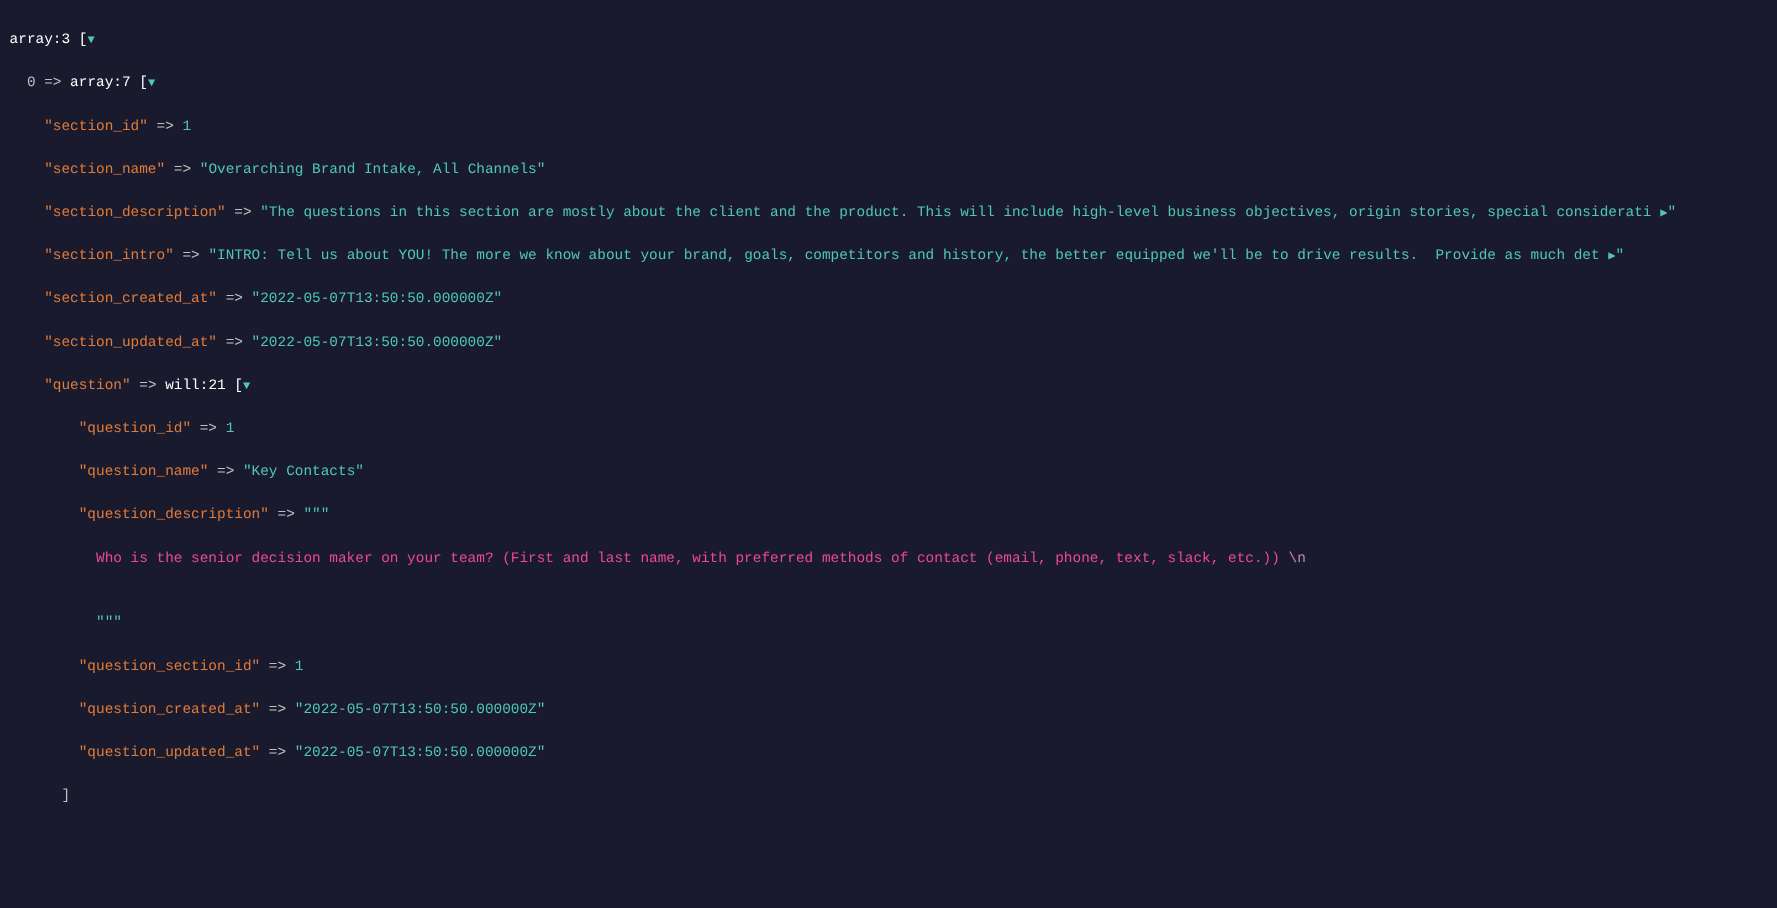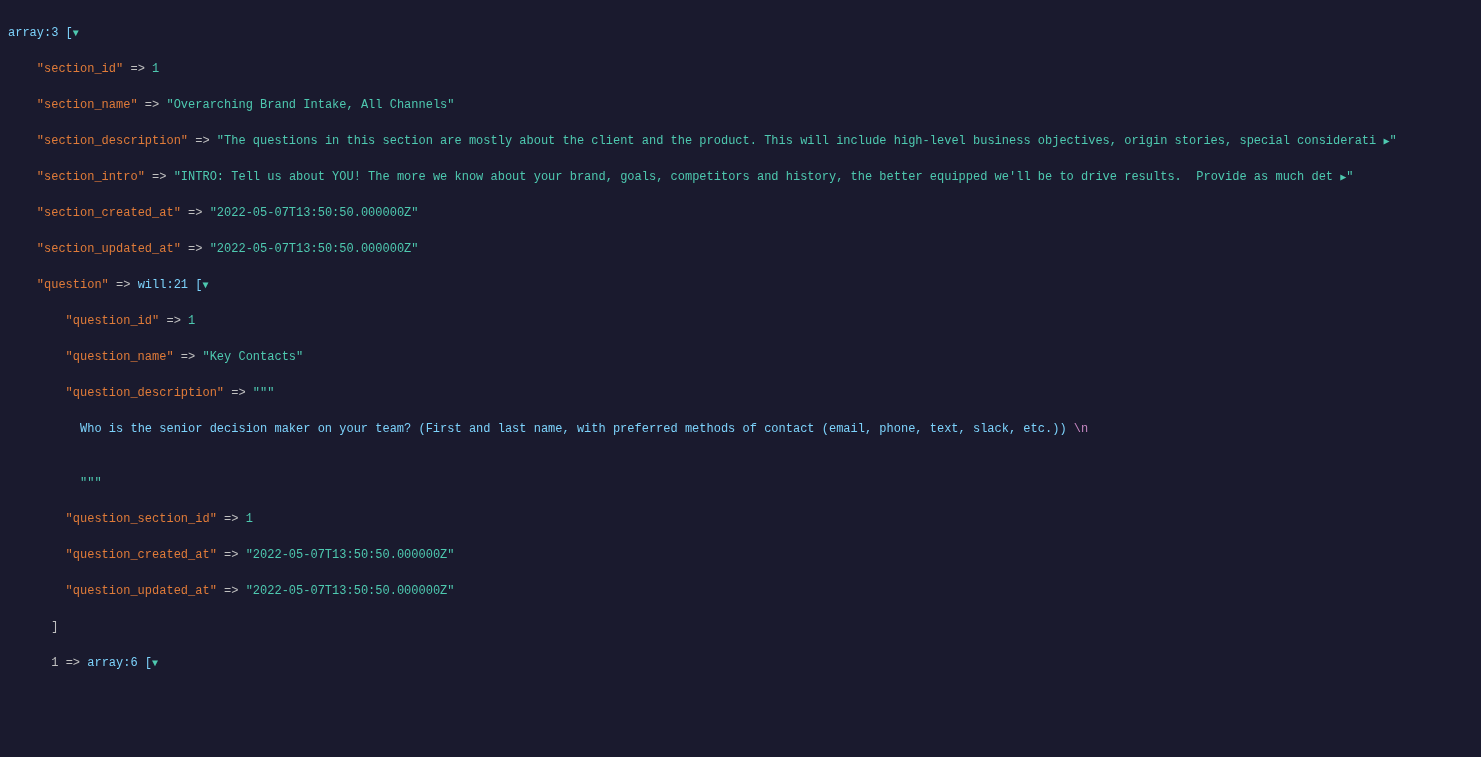--- a/index.html
+++ b/index.html
@@ -18,51 +18,51 @@
       padding: 6px 8px;
       white-space: pre;
       line-height: 1.5;
     }
     .key { color: #e07b39; } 
     .arrow { color: #c0c0c0; }
     .val-string { color: #4ec9b0; } 
     .val-number { color: #4ec9b0; }
     .bracket { color: #c0c0c0; }
     .index { color: #c0c0c0; }
-    .array-label { color: #7dd3fc; }
+    .array-label { color: #ffffff; }
     .tri-down { color: #4ec9b0; font-size: 10px; }
     .tri-right { color: #4ec9b0; font-size: 10px; }
     .line { display: block; }
-    .string-multiline { color: #7dd3fc; }
+    .string-multiline { color: #ec4899; }
     .backslash-n { color: #c586c0; }
     .triple-quote { color: #4ec9b0; }
   </style>
 </head>
 <body>
 
 <div class="code-block">
 <span class="line"><span class="array-label">array:3 [</span><span class="tri-down">▼</span></span>
+<span class="line">  <span class="index">0</span> <span class="arrow">=&gt;</span> <span class="array-label">array:7 [</span><span class="tri-down">▼</span></span>
 <span class="line">    <span class="key">"section_id"</span> <span class="arrow">=&gt;</span> <span class="val-number">1</span></span>
 <span class="line">    <span class="key">"section_name"</span> <span class="arrow">=&gt;</span> <span class="val-string">"Overarching Brand Intake, All Channels"</span></span>
 <span class="line">    <span class="key">"section_description"</span> <span class="arrow">=&gt;</span> <span class="val-string">"The questions in this section are mostly about the client and the product. This will include high-level business objectives, origin stories, special considerati</span> <span class="tri-right">▶</span><span class="val-string">"</span></span>
 <span class="line">    <span class="key">"section_intro"</span> <span class="arrow">=&gt;</span> <span class="val-string">"INTRO: Tell us about YOU! The more we know about your brand, goals, competitors and history, the better equipped we'll be to drive results.  Provide as much det</span> <span class="tri-right">▶</span><span class="val-string">"</span></span>
 <span class="line">    <span class="key">"section_created_at"</span> <span class="arrow">=&gt;</span> <span class="val-string">"2022-05-07T13:50:50.000000Z"</span></span>
 <span class="line">    <span class="key">"section_updated_at"</span> <span class="arrow">=&gt;</span> <span class="val-string">"2022-05-07T13:50:50.000000Z"</span></span>
 <span class="line">    <span class="key">"question"</span> <span class="arrow">=&gt;</span> <span class="array-label">will:21 [</span><span class="tri-down">▼</span></span>
 <span class="line">        <span class="key">"question_id"</span> <span class="arrow">=&gt;</span> <span class="val-number">1</span></span>
 <span class="line">        <span class="key">"question_name"</span> <span class="arrow">=&gt;</span> <span class="val-string">"Key Contacts"</span></span>
 <span class="line">        <span class="key">"question_description"</span> <span class="arrow">=&gt;</span> <span class="triple-quote">"""</span></span>
 <span class="line">          <span class="string-multiline">Who is the senior decision maker on your team? (First and last name, with preferred methods of contact (email, phone, text, slack, etc.)) </span><span class="backslash-n">\n</span></span>
 <span class="line"></span>
 <span class="line">          <span class="triple-quote">"""</span></span>
 <span class="line">        <span class="key">"question_section_id"</span> <span class="arrow">=&gt;</span> <span class="val-number">1</span></span>
 <span class="line">        <span class="key">"question_created_at"</span> <span class="arrow">=&gt;</span> <span class="val-string">"2022-05-07T13:50:50.000000Z"</span></span>
 <span class="line">        <span class="key">"question_updated_at"</span> <span class="arrow">=&gt;</span> <span class="val-string">"2022-05-07T13:50:50.000000Z"</span></span>
 <span class="line">      <span class="bracket">]</span></span>
-<span class="line">      <span class="index">1</span> <span class="arrow">=&gt;</span> <span class="array-label">array:6 [</span><span class="tri-down">▼</span></span>
 
 
 
 
 <span class="line"></span>
 
 
 
 
 

